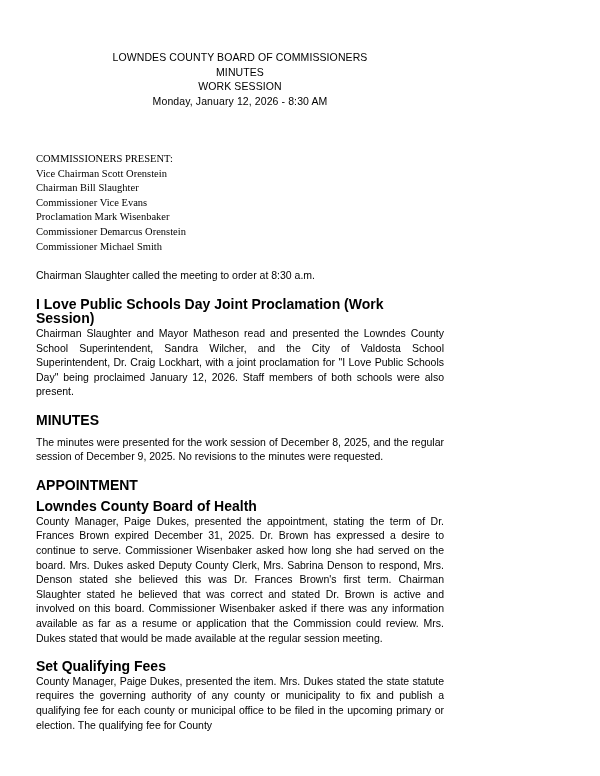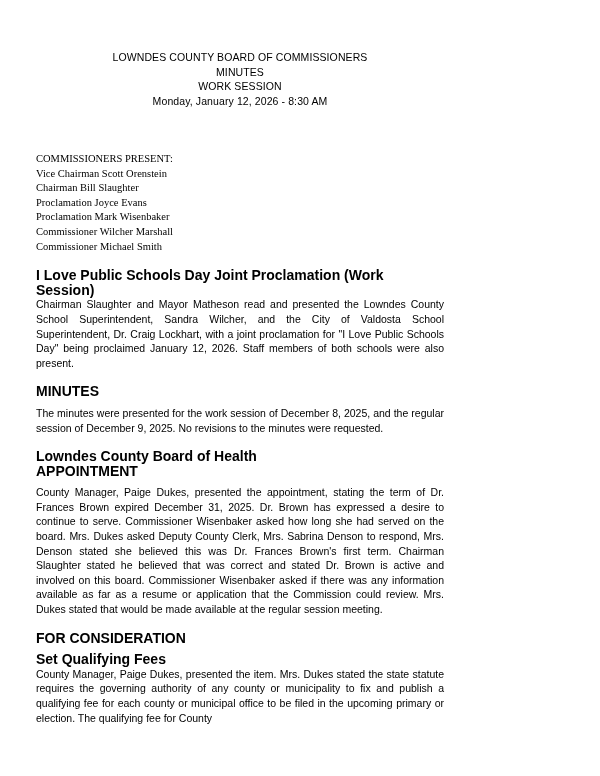--- a/index.html
+++ b/index.html
@@ -62,45 +62,45 @@
     <div>WORK SESSION</div>
     <div>Monday, January 12, 2026 - 8:30 AM</div>
   </div>
 
   <div class="spacer-lg"></div>
 
   <div class="roster">
     <div>COMMISSIONERS PRESENT:</div>
     <div>Vice Chairman Scott Orenstein</div>
     <div>Chairman Bill Slaughter</div>
-    <div>Proclamation Joyce Evans</div>
+    <div>Commissioner Vice Evans</div>
     <div>Proclamation Mark Wisenbaker</div>
-    <div>Commissioner Wilcher Marshall</div>
+    <div>Commissioner Demarcus Orenstein</div>
     <div>Commissioner Michael Smith</div>
   </div>
 
   <div class="spacer-md"></div>
 
+  <p class="para gap-after-14">Chairman Slaughter called the meeting to order at 8:30 a.m.</p>
 
   <div>
     <div class="section-heading">I Love Public Schools Day Joint Proclamation (Work Session)</div>
     <p class="para gap-after-14">Chairman Slaughter and Mayor Matheson read and presented the Lowndes County School Superintendent, Sandra Wilcher, and the City of Valdosta School Superintendent, Dr. Craig Lockhart, with a joint proclamation for "I Love Public Schools Day" being proclaimed January 12, 2026. Staff members of both schools were also present.</p>
   </div>
 
 
   <div>
     <div class="section-heading gap-after-7">MINUTES</div>
     <p class="para gap-after-14">The minutes were presented for the work session of December 8, 2025, and the regular session of December 9, 2025. No revisions to the minutes were requested.</p>
   </div>
 
   <div>
+    <div class="section-heading gap-after-7">APPOINTMENT</div>
     <div class="section-heading">Lowndes County Board of Health</div>
-    <div class="section-heading gap-after-7">APPOINTMENT</div>
     <p class="para gap-after-14">County Manager, Paige Dukes, presented the appointment, stating the term of Dr. Frances Brown expired December 31, 2025. Dr. Brown has expressed a desire to continue to serve. Commissioner Wisenbaker asked how long she had served on the board. Mrs. Dukes asked Deputy County Clerk, Mrs. Sabrina Denson to respond, Mrs. Denson stated she believed this was Dr. Frances Brown's first term. Chairman Slaughter stated he believed that was correct and stated Dr. Brown is active and involved on this board. Commissioner Wisenbaker asked if there was any information available as far as a resume or application that the Commission could review. Mrs. Dukes stated that would be made available at the regular session meeting.</p>
   </div>
 
   <div>
-    <div class="section-heading gap-after-7">FOR CONSIDERATION</div>
     <div class="section-heading">Set Qualifying Fees</div>
     <p class="para">County Manager, Paige Dukes, presented the item. Mrs. Dukes stated the state statute requires the governing authority of any county or municipality to fix and publish a qualifying fee for each county or municipal office to be filed in the upcoming primary or election. The qualifying fee for County</p>
   </div>
 
 </div>
 
 </body></html>

